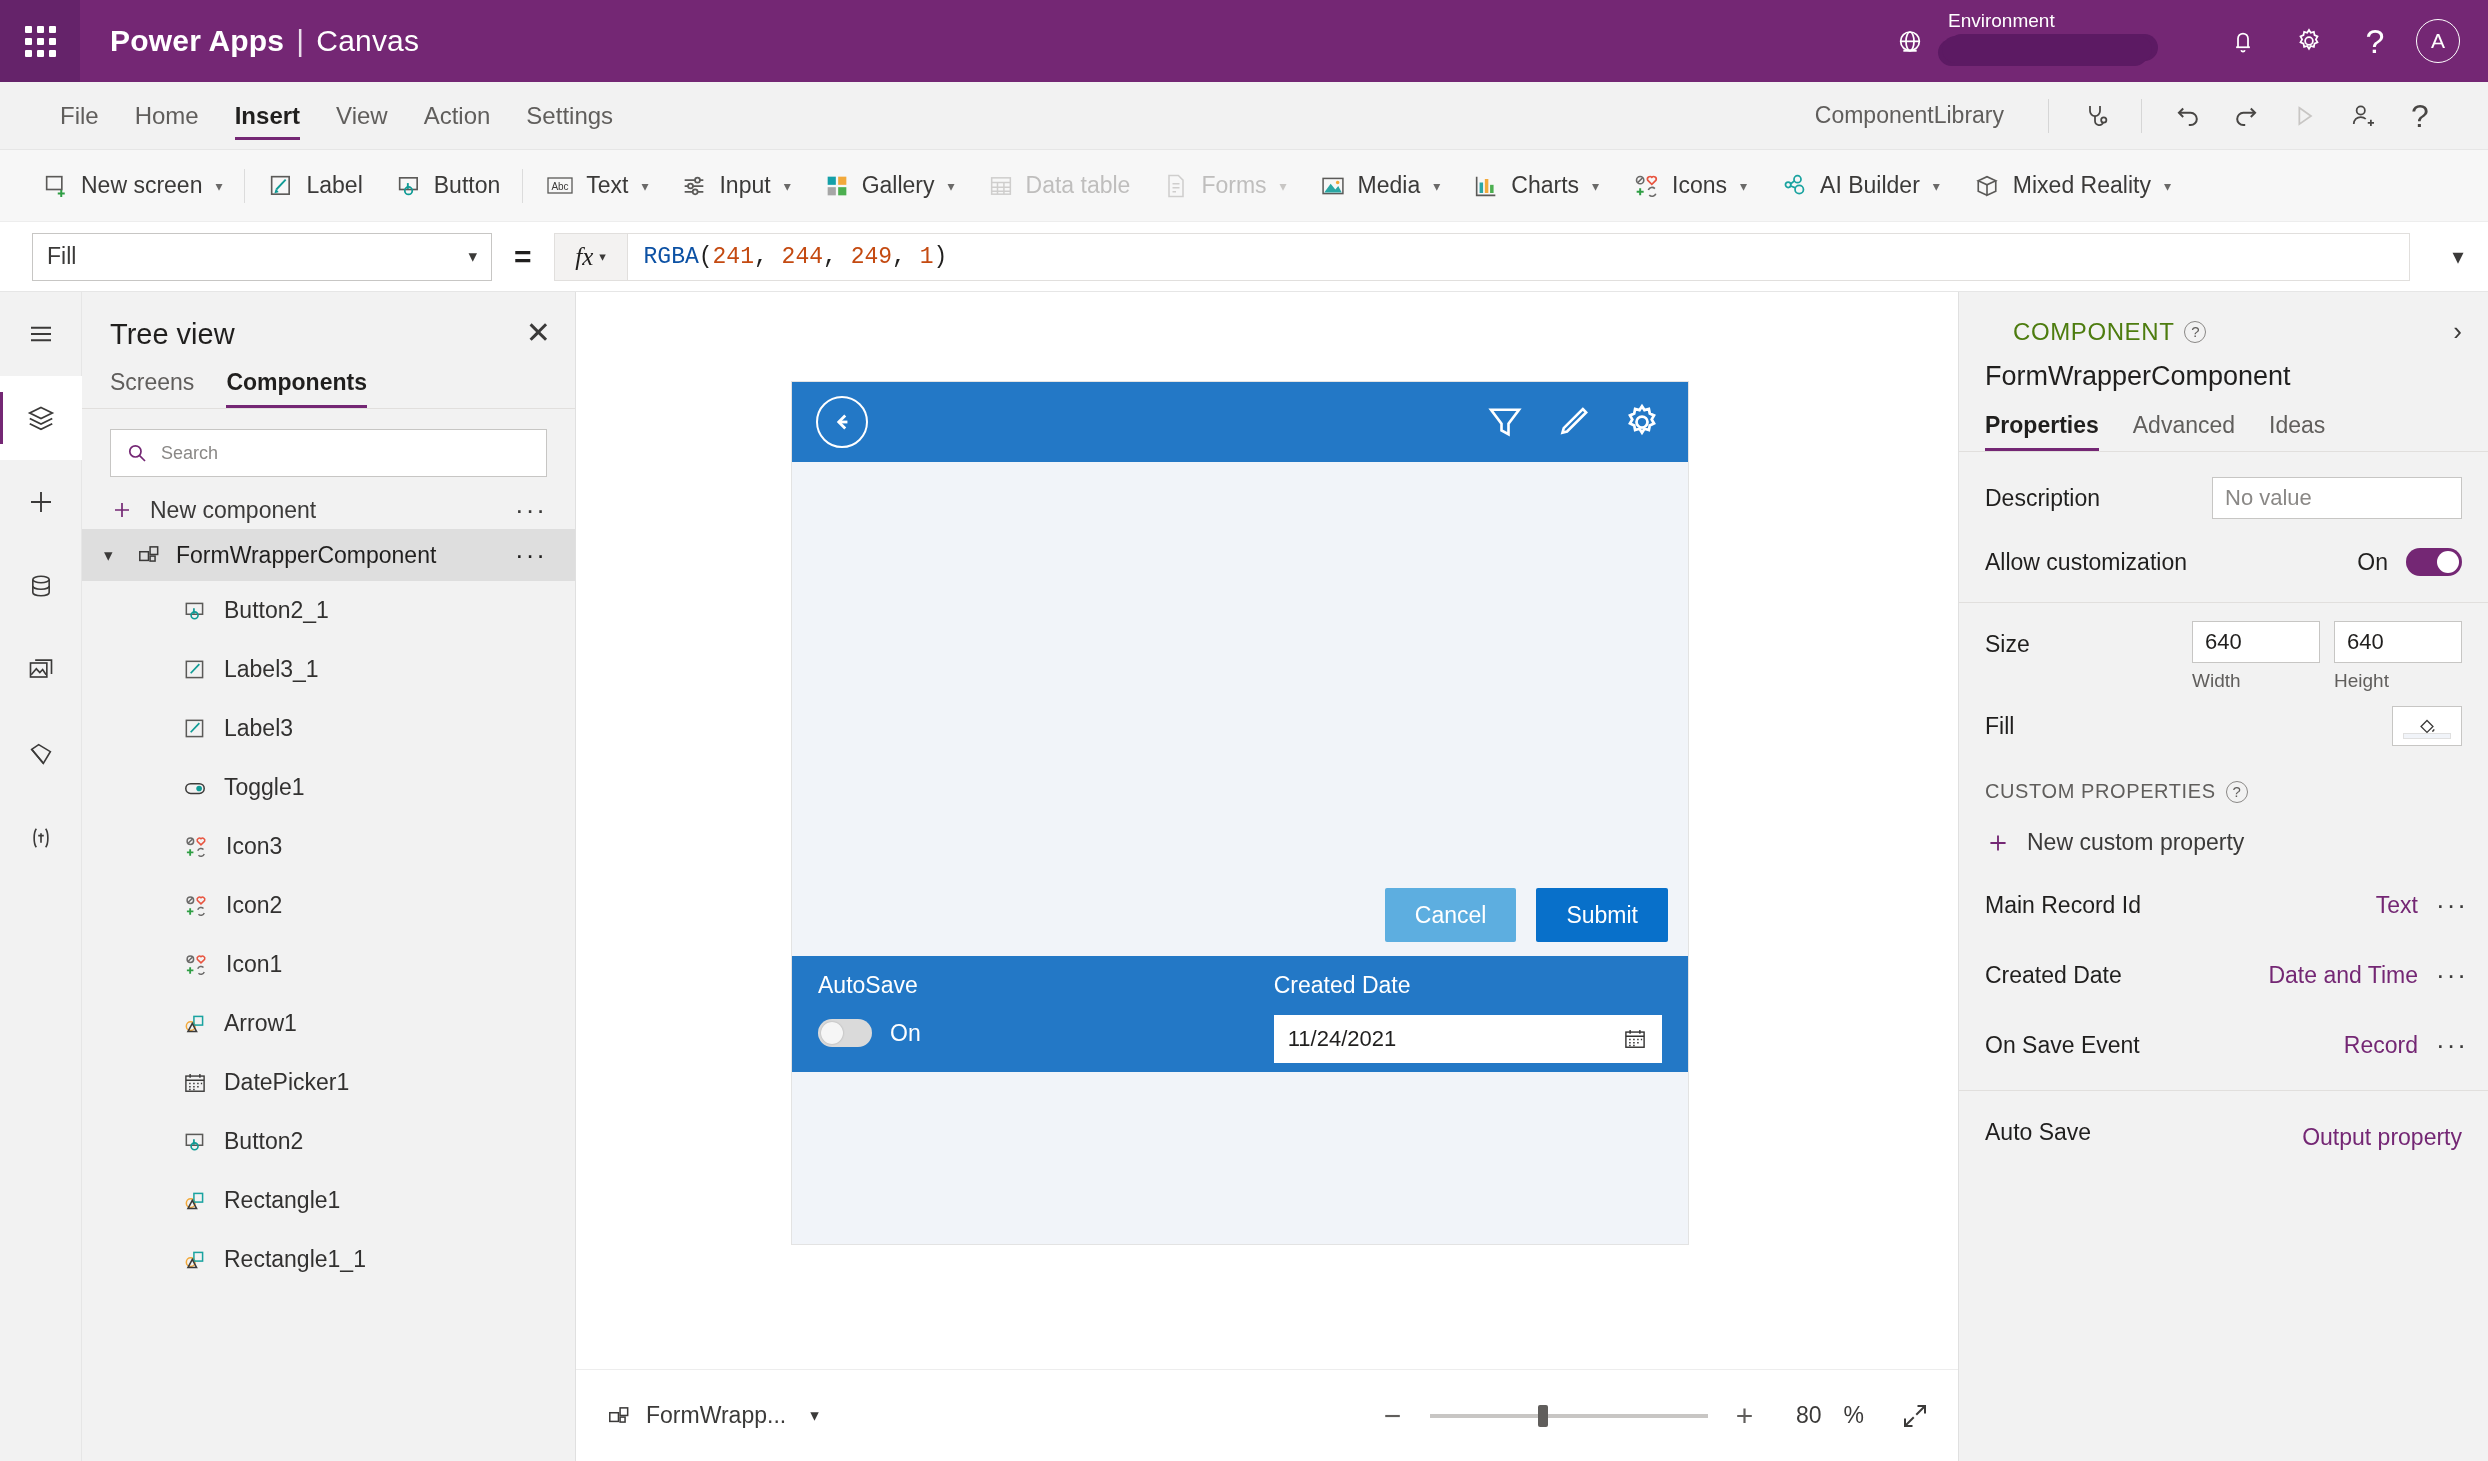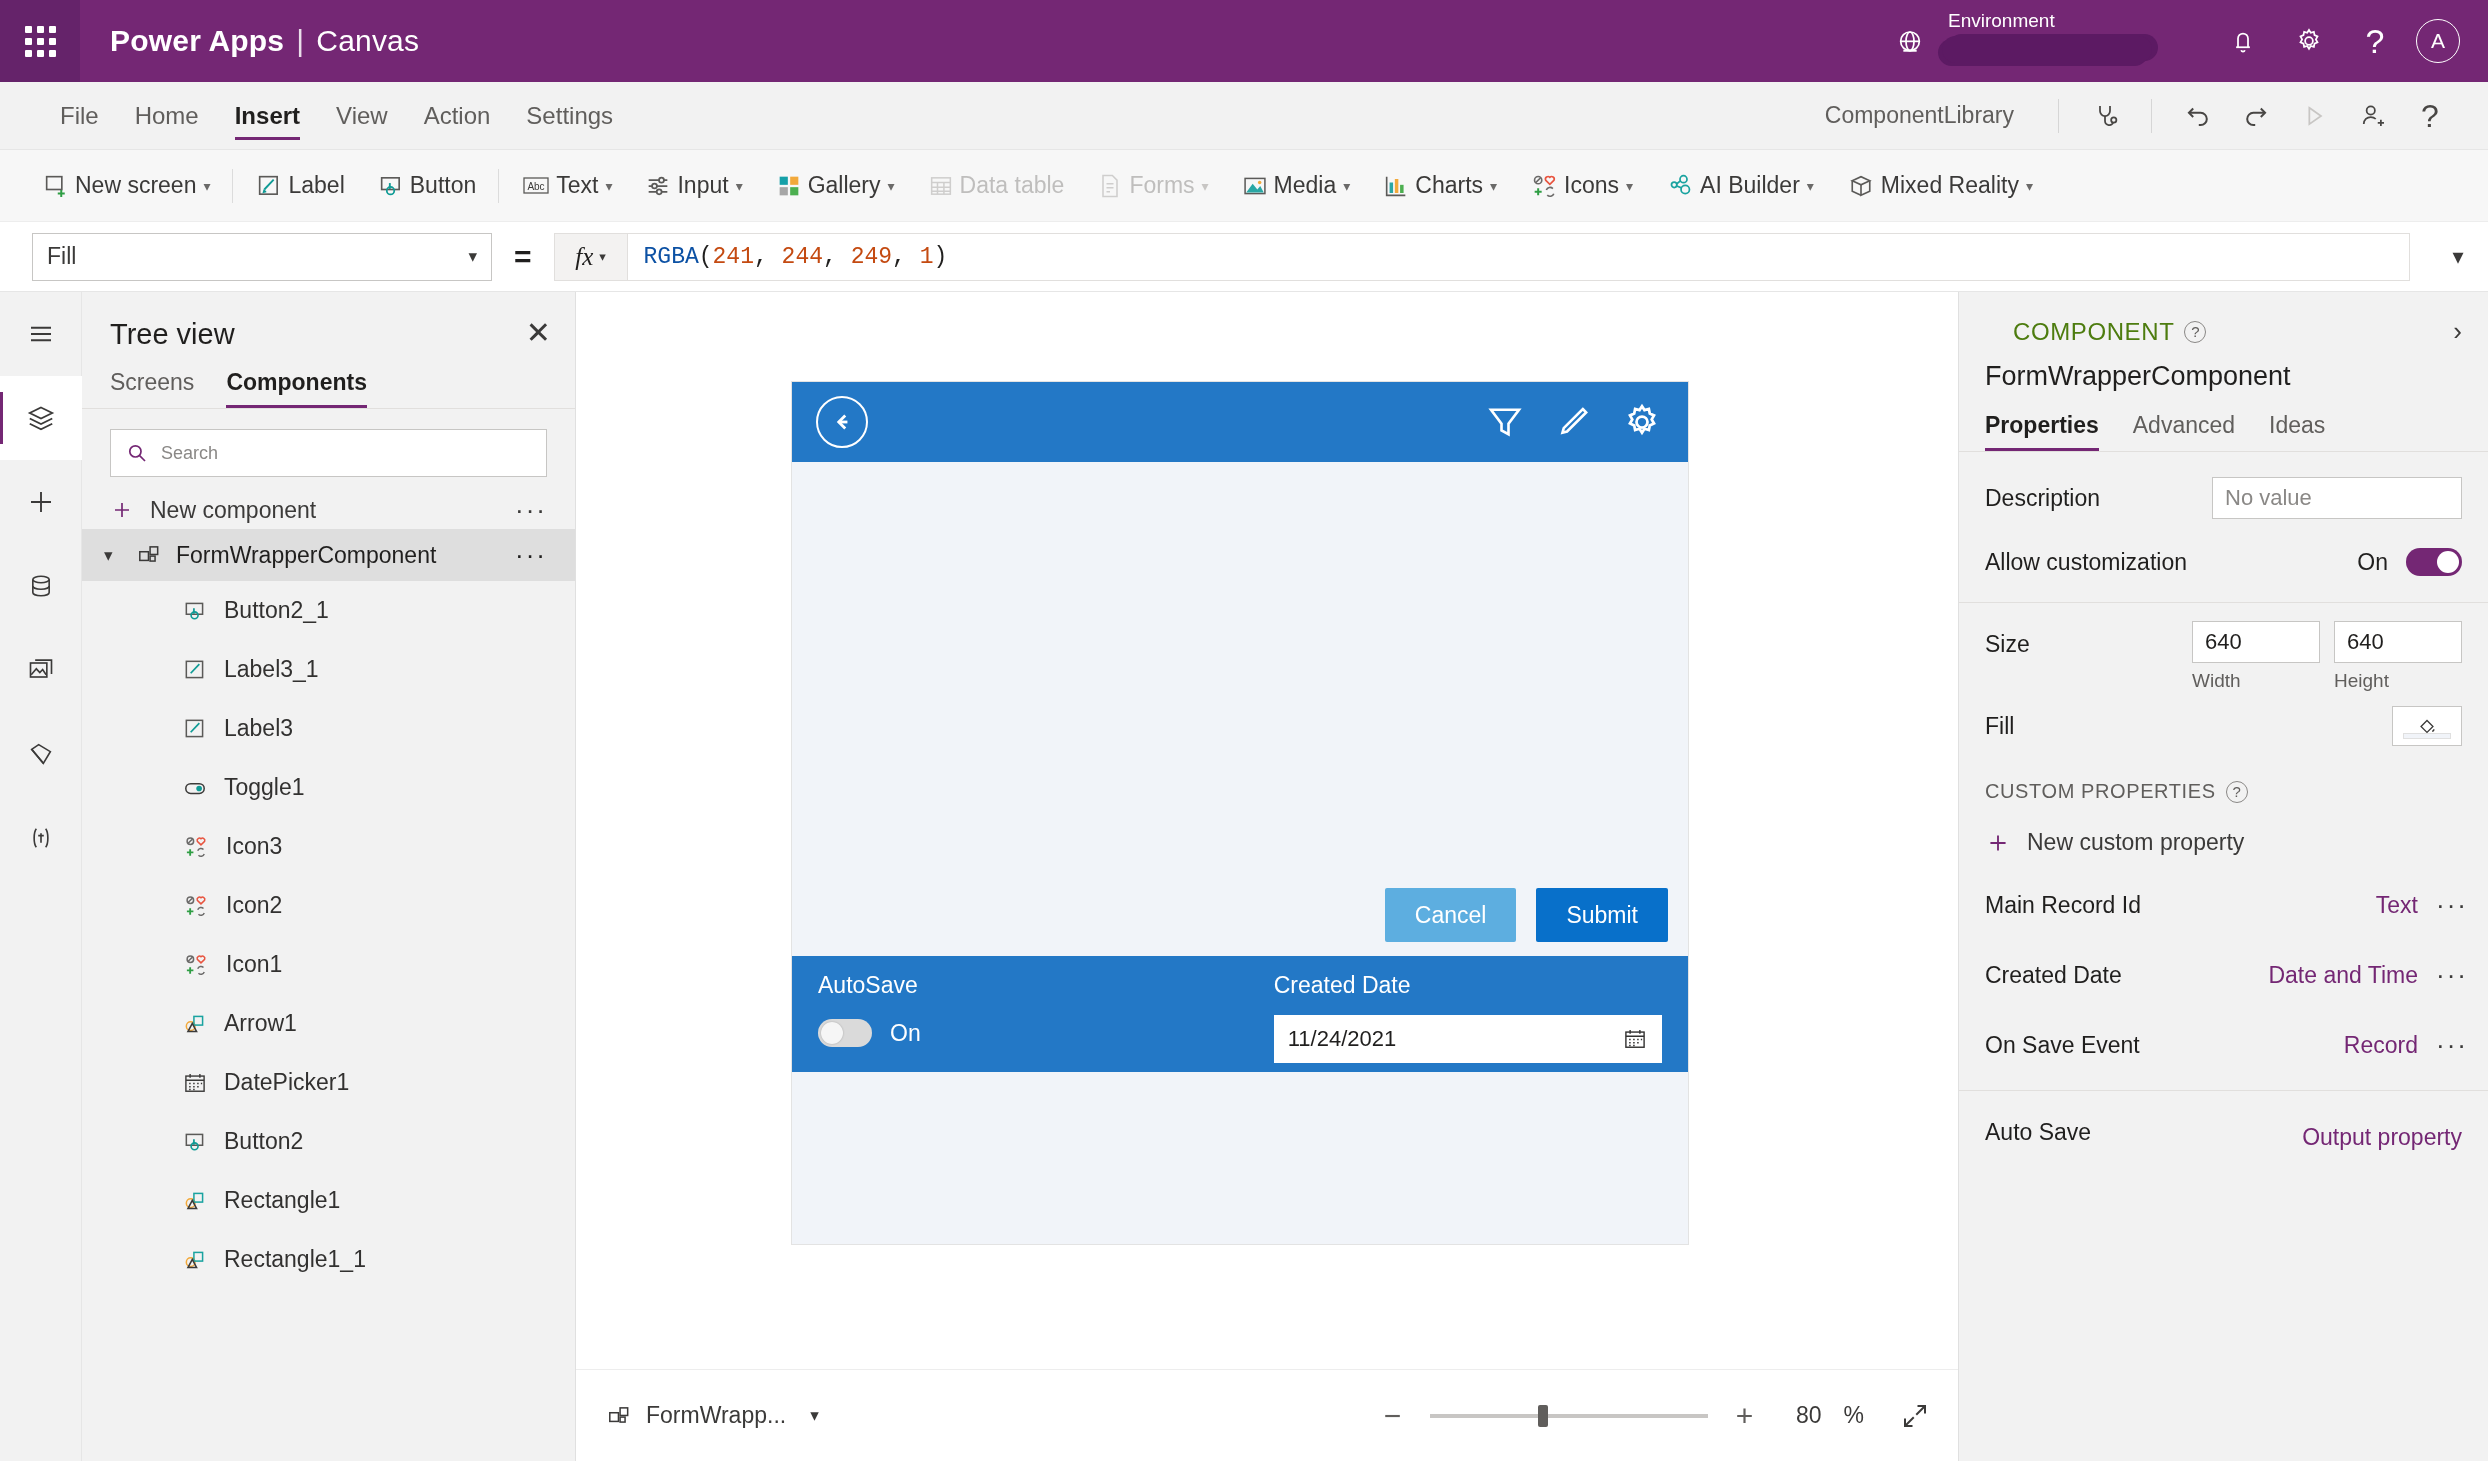--- a/index.html
+++ b/index.html
@@ -52,34 +52,34 @@
   .menu-items { display:flex; align-items:center; margin-left: 42px; height:68px; }
   .menu-item {
     position:relative; font-size:24px; color:#605e5c; padding: 0 18px;
     height:68px; display:flex; align-items:center; cursor:pointer;
   }
   .menu-item.active { color:#201f1e; font-weight:bold; }
   .menu-item.active::after {
     content:""; position:absolute; left:18px; right:18px; bottom:10px;
     height:3px; background:#742774;
   }
-  .menubar-right { margin-left:auto; display:flex; align-items:center; padding-right:30px; gap:2px; }
+  .menubar-right { margin-left:auto; display:flex; align-items:center; padding-right:40px; gap:2px; }
   .lib-name { font-size:23px; color:#605e5c; margin-right:26px; }
   .vdiv { width:1px; height:34px; background:#d6d6d6; margin:0 16px; }
   .mb-icon { width:56px; height:56px; display:flex; align-items:center; justify-content:center;
              color:#484644; cursor:pointer; }
   .mb-icon.disabled { color:#c8c6c4; }
 
   
   .ribbon {
     position:absolute; left:0; top:150px; width:2488px; height:72px;
     background:#f7f7f7; display:flex; align-items:center; border-bottom:1px solid #ededed;
   }
   .rb {
-    display:flex; align-items:center; gap:5px; padding: 0 16px; height:56px;
+    display:flex; align-items:center; gap:11px; padding: 0 16px; height:56px;
     font-size:23px; color:#3b3a39; cursor:pointer; white-space:nowrap;text-align:right;
   }
   .rb.dim { color:#bfbebd; }
   .rb .chev { font-size:14px; color:#6b6a69; margin-left:2px; }
   .rb.dim .chev { color:#c8c6c4; }
   .rdiv { width:1px; height:34px; background:#dcdcdc; margin:0 6px; }
 
   
   .rail {
     position:absolute; left:0; top:292px; width:82px; bottom:0;

